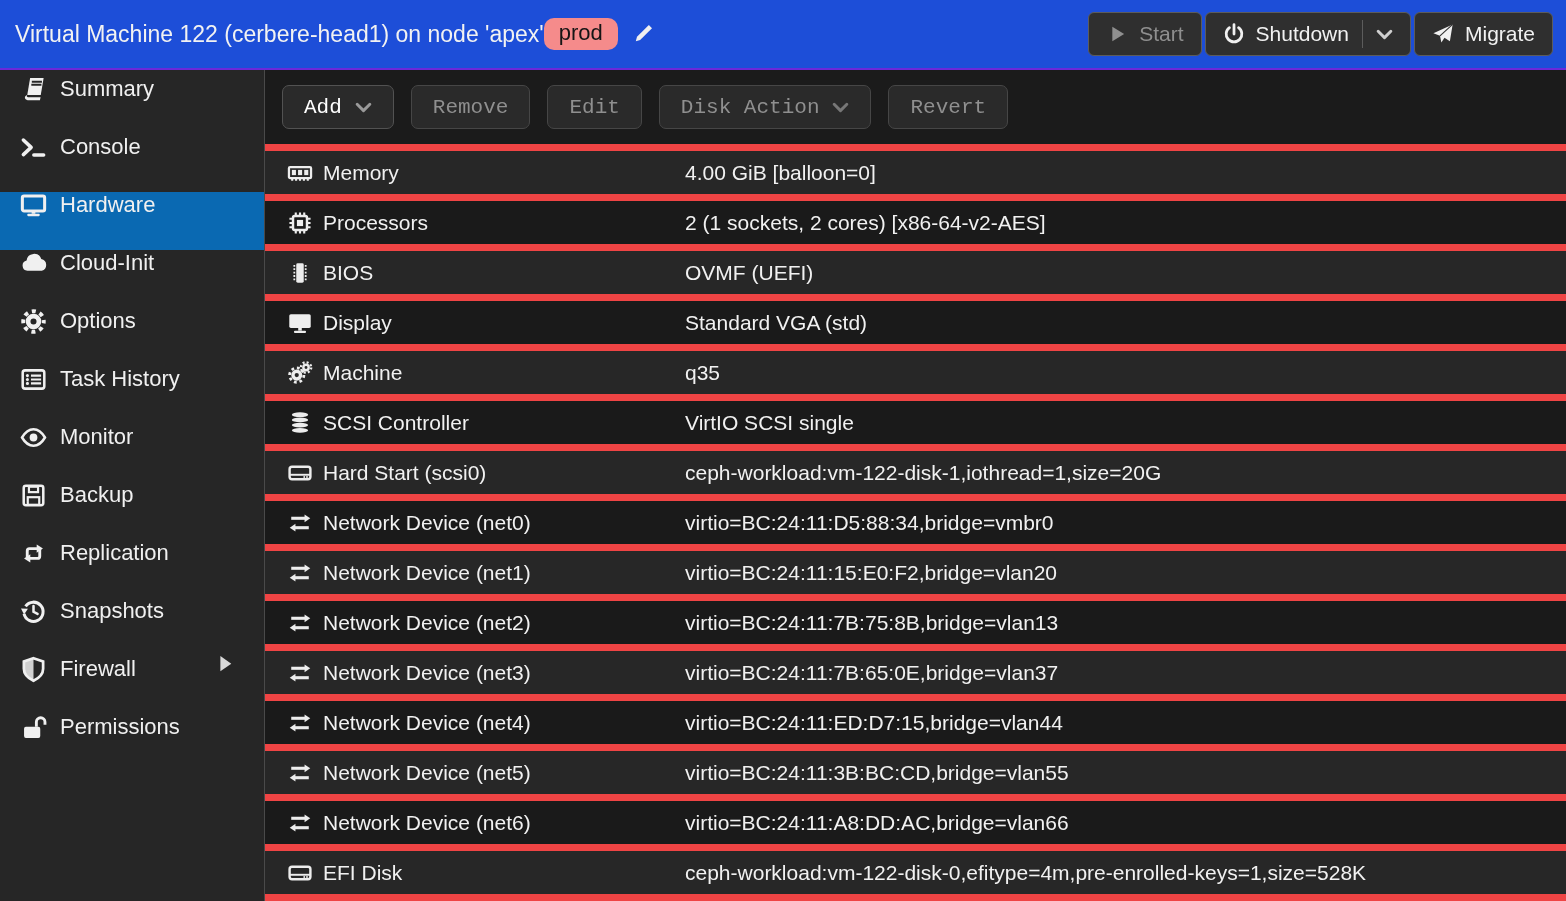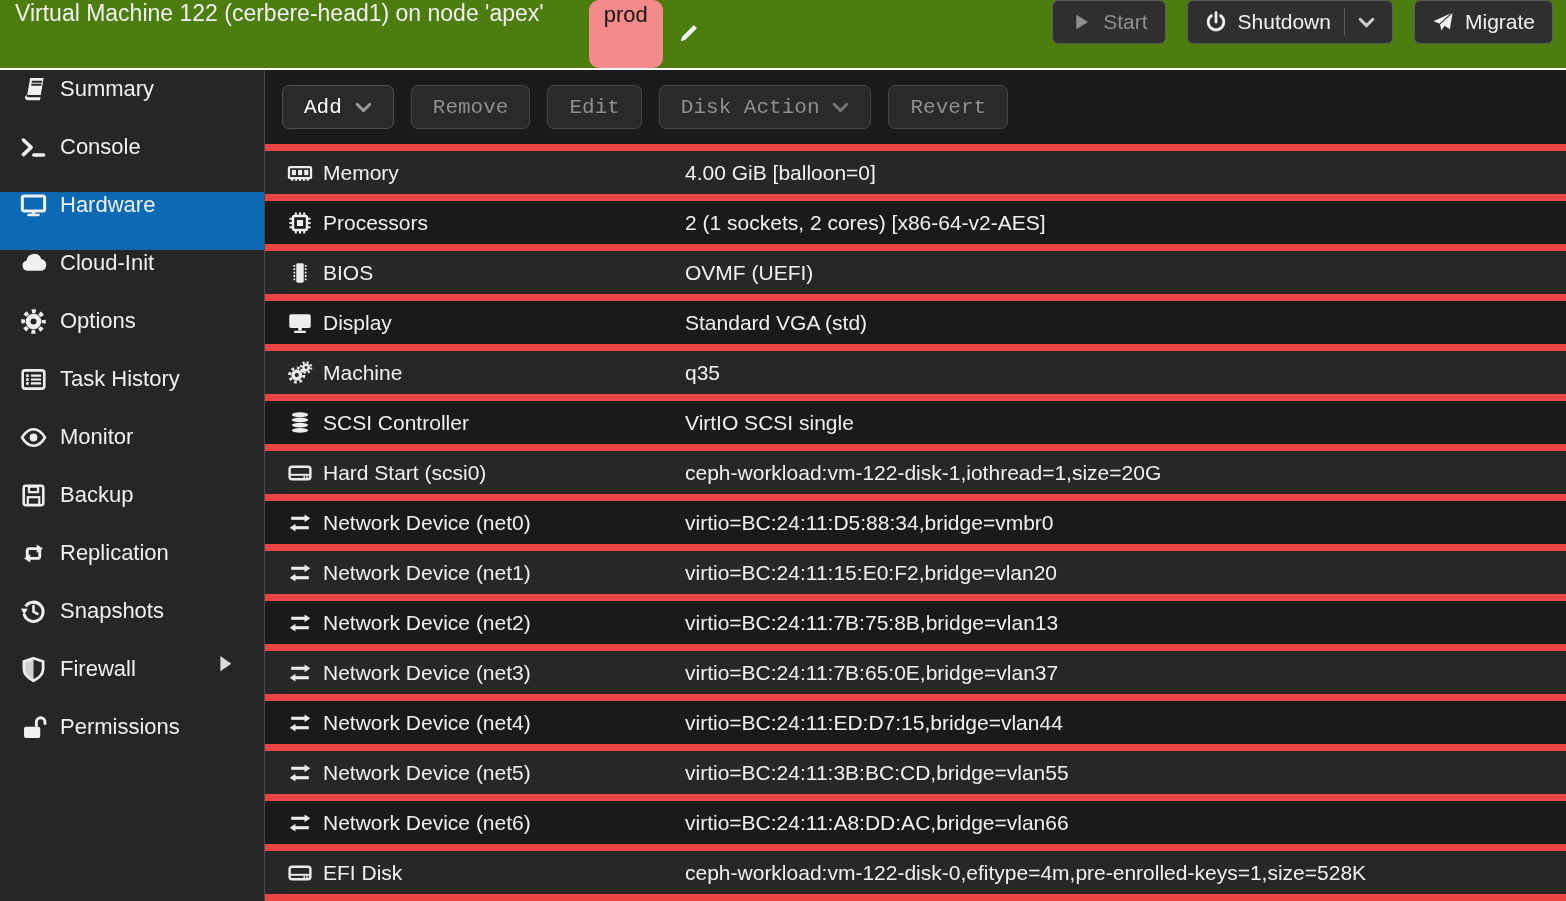--- a/index.html
+++ b/index.html
@@ -1,27 +1,27 @@
 <!DOCTYPE html>
 <html style="--selected-nav: #0a69b2; --tag-bg: #f58b8b;"><head>
 <meta charset="utf-8">
 <style>
   * { margin:0; padding:0; box-sizing:border-box; }
   html,body { width:1566px; height:901px; overflow:hidden; background:#1b1b1b;
               font-family:"Liberation Sans","DejaVu Sans",sans-serif; color:#f1f1f1; }
   #app { width:1566px; height:901px; display:flex; flex-direction:column; }
 
   
-  header { height:70px; flex:0 0 70px; background:#4d7c0f; border-bottom:2px solid #ffffff;
-           display:flex; padding-left:15px; }
+  header { height:70px; flex:0 0 70px; background:#1d4ed8; border-bottom:2px solid #6d28d9;
+           display:flex; align-items:center; padding-left:15px; }
   .page-title { font-size:23px; color:#f2f2f2; white-space:nowrap; }
-  .vm-tag { margin-left:45px; background:var(--tag-bg,#f58b8b); color:#151515; font-size:22px;
+  .vm-tag { background:var(--tag-bg,#f58b8b); color:#151515; font-size:22px;
             padding:4px 15px 6px; border-radius:10px; line-height:1; }
   .pencil { margin-left:13px; display:flex; align-items:center; color:#f0f0f0; }
-  .header-actions { margin-left:auto; margin-right:13px; display:flex; gap:21px; }
+  .header-actions { margin-left:auto; margin-right:13px; display:flex; gap:3px; }
   .hbtn { height:44px; background:#2f2f2f; border:1px solid #5c5c5c; border-radius:6px;
           display:flex; align-items:center; gap:11px; padding:0 17px; font-size:21px;
           color:#f1f1f1; cursor:pointer; }
   .hbtn.disabled { color:#8f8f8f; cursor:default; }
   .hbtn .divider { width:1px; height:28px; background:#5c5c5c; margin:0 2px; }
   .hbtn svg { display:block; }
 
   
   .main { flex:1; display:flex; min-height:0; }
   .sidebar { width:265px; flex:0 0 265px; background:#262626; border-right:1px solid #4a4a4a;

